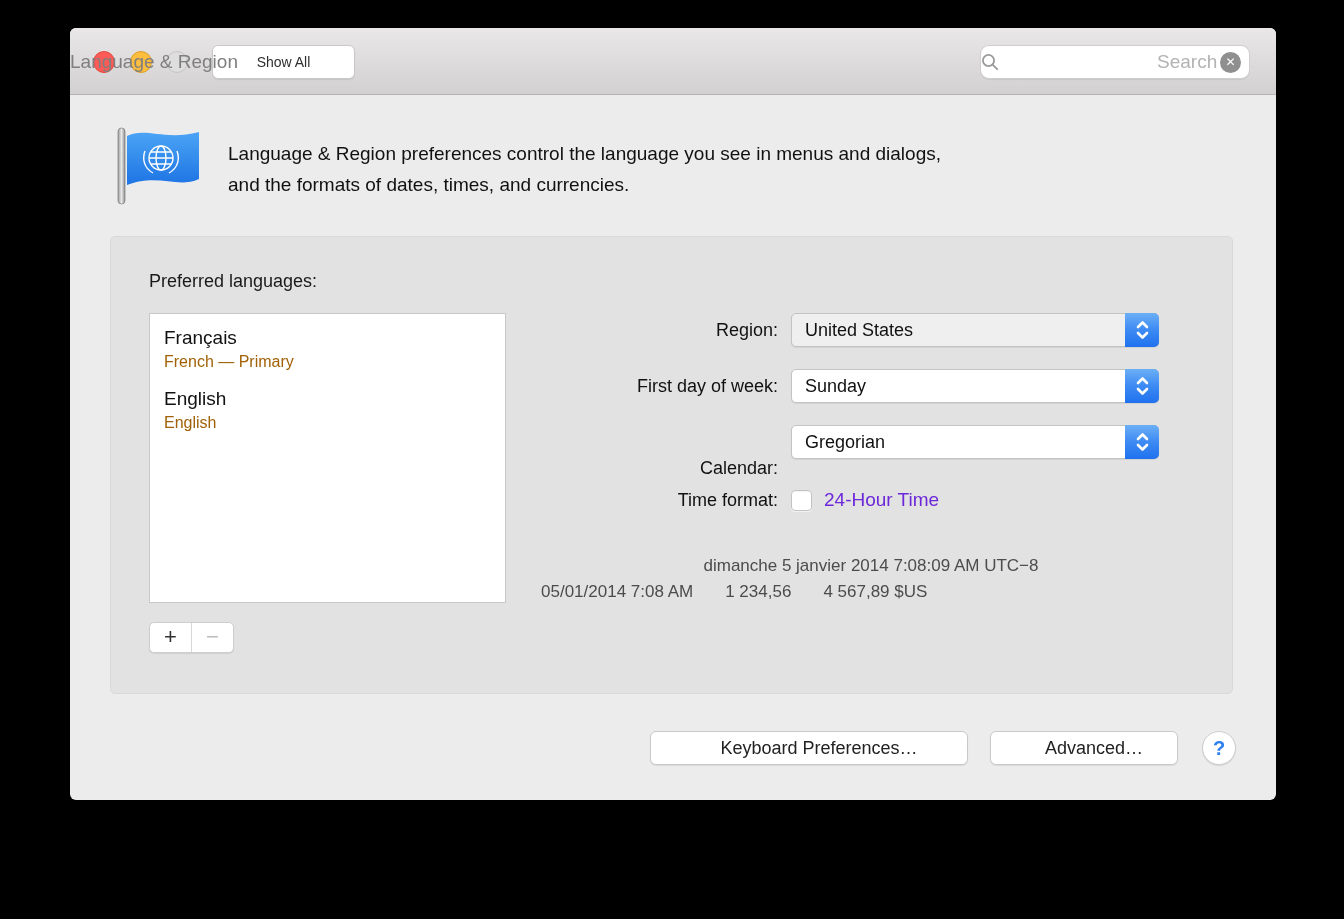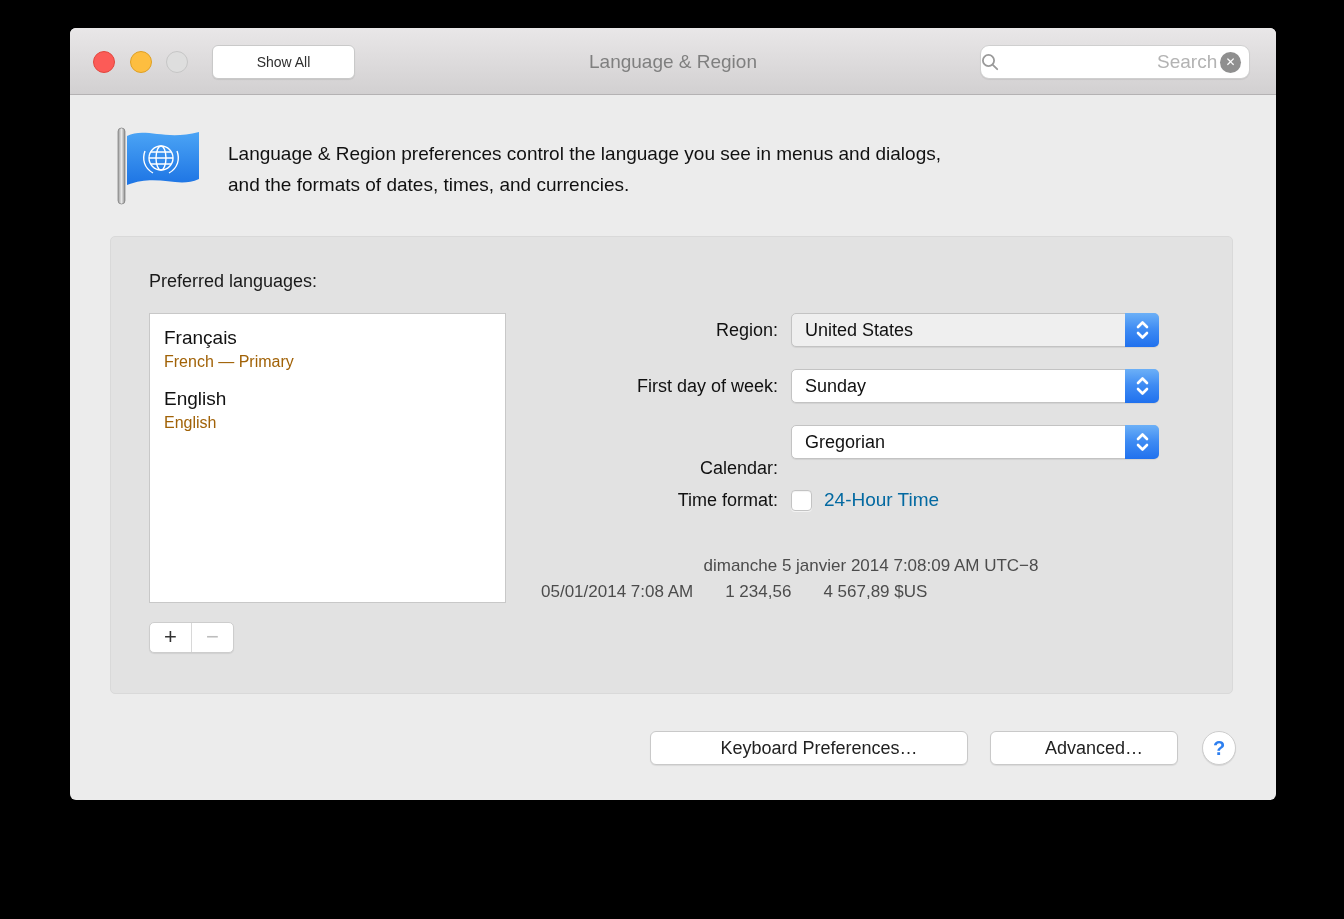--- a/index.html
+++ b/index.html
@@ -14,21 +14,21 @@
   .titlebar { position:absolute; left:0; top:0; width:100%; height:67px;
     background:linear-gradient(#e9e7e8,#d2d0d1); border-bottom:1px solid #b4b2b3; }
   .traffic { position:absolute; top:23px; width:22px; height:22px; border-radius:50%; }
   .t-close { left:23px; background:#fc5b57; border:1px solid #e2463d; }
   .t-min   { left:60px; background:#fdbe40; border:1px solid #dfa023; }
   .t-zoom  { left:96px; background:#dedede; border:1px solid #c6c6c6; }
   .showall { position:absolute; left:142px; top:17px; width:143px; height:34px;
     background:#fff; border:1px solid #c9c9c9; border-radius:6px;
     box-shadow:0 1px 1px rgba(0,0,0,0.08); font-size:14px; color:#2e2e2e;
     text-align:center; line-height:32px; cursor:default; }
-  .win-title { position:absolute; left:0; right:0; top:0; height:67px; text-align:center;
+  .win-title { position:absolute; left:0; right:0; top:0; height:67px; 
     line-height:67px; font-size:19px; color:#7f7f7f; pointer-events:none; }
   .searchfield { position:absolute; right:26px; top:17px; width:270px; height:34px;
     background:#fff; border:1px solid #cfcfcf; border-radius:9px;
     box-shadow:0 1px 1px rgba(0,0,0,0.07); display:flex; align-items:center;
     justify-content:space-between; }
   .searchfield svg { flex:0 0 auto; margin-right:6px; }
   .searchfield input { border:none; outline:none; width:92px; font-size:19px;
     color:#333; background:transparent; font-family:inherit; }
   .searchfield input::placeholder { color:#b3b3b3; }
   .clearbtn { position:absolute; right:8px; top:6px; width:21px; height:21px;
@@ -63,21 +63,21 @@
     border:1px solid #c3c3c3; border-radius:5px; box-shadow:0 1px 1px rgba(0,0,0,0.07); }
   .popup.graybody { background:#efefef; }
   .popup .pvalue { position:absolute; left:13px; top:0; line-height:32px; font-size:18px;
     color:#111; }
   .popcap { position:absolute; right:-1px; top:-1px; width:34px; height:34px;
     border-radius:0 5px 5px 0; background:linear-gradient(#6cb0f7,#3e8bf3 48%,#2071ee);
     display:flex; align-items:center; justify-content:center; }
   .checkbox { position:absolute; left:680px; top:253px; width:21px; height:21px;
     background:#fff; border:1px solid #c3c3c3; border-radius:4px;
     box-shadow:inset 0 1px 1px rgba(0,0,0,0.05), 0 1px 0 rgba(255,255,255,0.6); }
-  .checklabel { position:absolute; left:713px; top:248px; font-size:19px; color:#0369a1;
+  .checklabel { position:absolute; left:713px; top:248px; font-size:19px; color:#6d28d9;
     line-height:30px; }
   .preview { position:absolute; left:430px; top:316px; width:660px; text-align:center;
     font-size:17px; color:#4c4c4c; line-height:26px; }
   .preview .l2 { display:flex; justify-content:flex-start; gap:32px; }
 
   
   .btn { position:absolute; top:703px; height:34px; background:#fff;
     border:1px solid #c9c9c9; border-radius:6px; box-shadow:0 1px 1px rgba(0,0,0,0.08);
     font-size:18px; color:#222; text-align:center; line-height:32px;padding-left:20px; }
   .btn-keyboard { left:580px; width:318px; }

